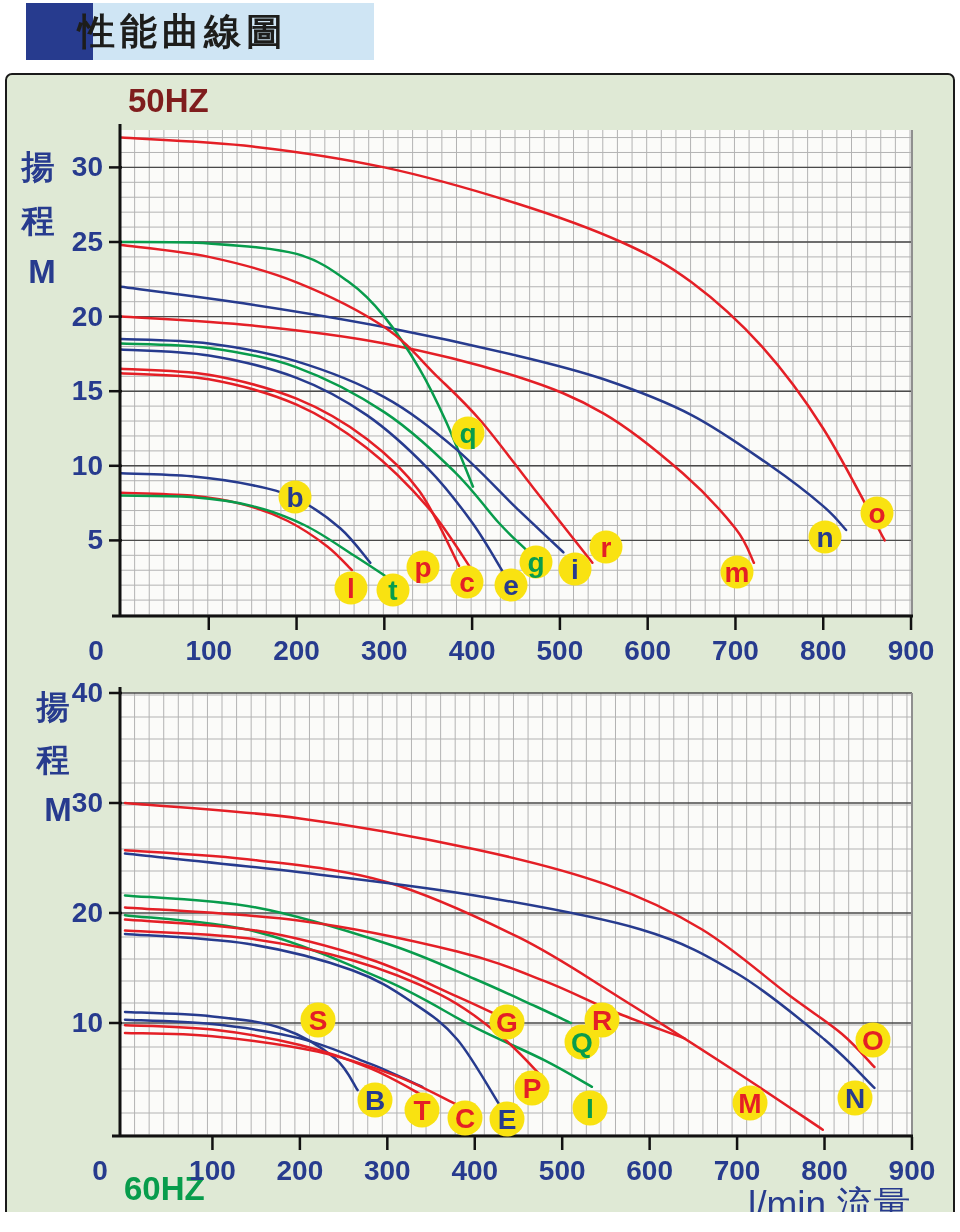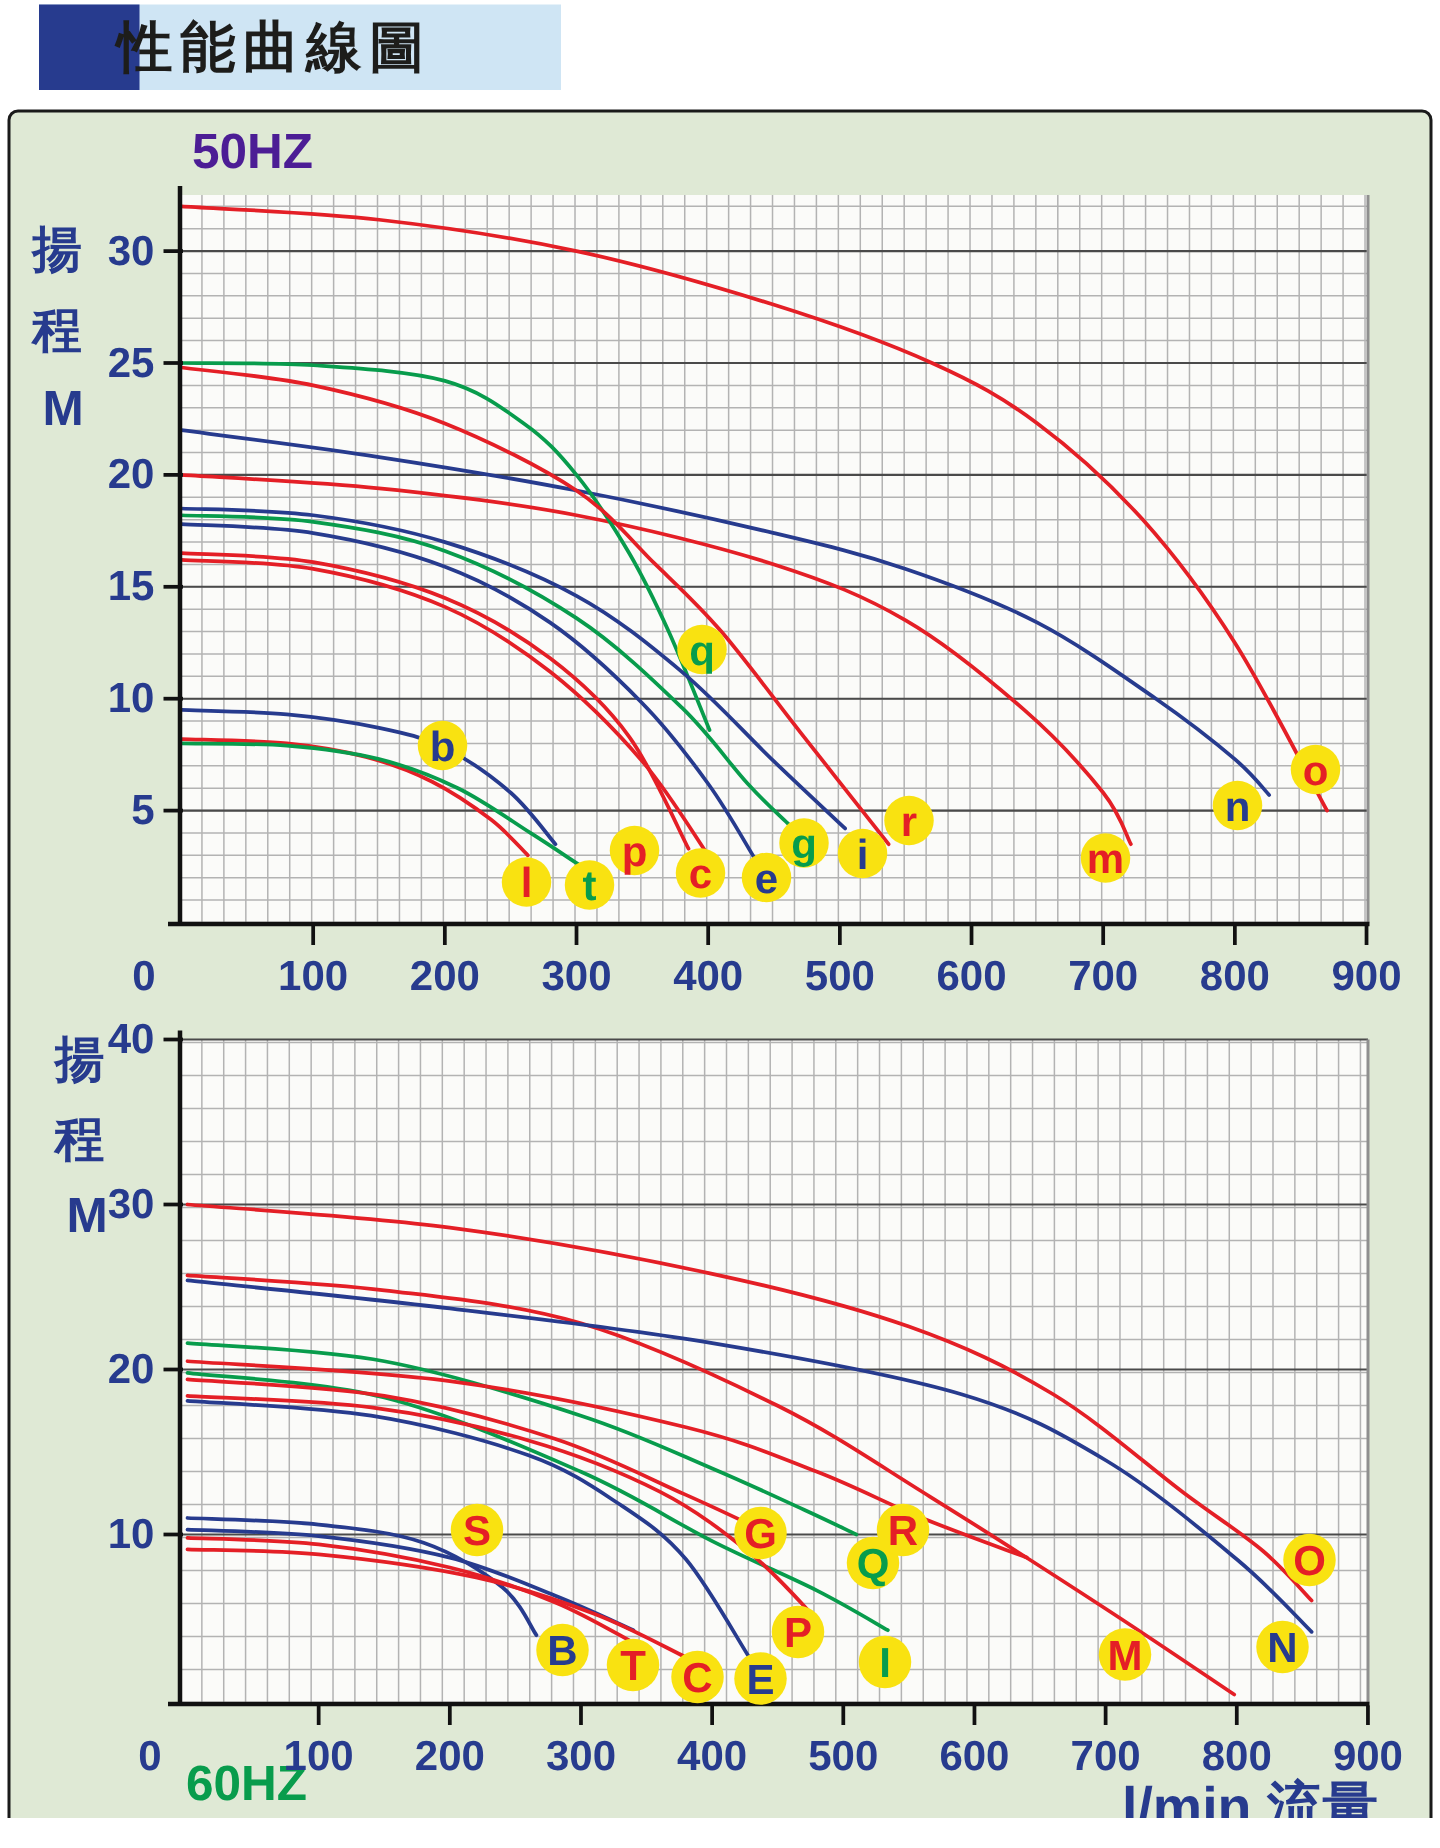--- a/index.html
+++ b/index.html
@@ -4,23 +4,23 @@
 <style>
   html,body{margin:0;padding:0;background:#ffffff;}
   .page{position:relative;width:960px;height:1212px;background:#ffffff;overflow:hidden;
         font-family:"Liberation Sans","DejaVu Sans",sans-serif;}
   .header-strip{position:absolute;left:26px;top:3px;width:348px;height:57px;background:#cfe5f4;}
   .header-square{position:absolute;left:0;top:0;width:67px;height:57px;background:#273b8e;}
   .header-title{position:absolute;left:78px;top:7px;font-size:37px;font-weight:bold;color:#1d1d1b;
                 letter-spacing:5px;white-space:nowrap;}
   .main-box{position:absolute;left:5px;top:73px;width:946px;height:1152px;background:#dfe9d5;
             border:2px solid #1a1a1a;border-radius:7px;}
-  .freq-top{position:absolute;left:128px;top:82px;font-size:33px;font-weight:bold;color:#4c1d95;}
+  .freq-top{position:absolute;left:128px;top:82px;font-size:33px;font-weight:bold;color:#7f1d1d;}
   .freq-bottom{position:absolute;left:124px;top:1170px;font-size:33px;font-weight:bold;color:#089c4c;}
-  .flow-label{position:absolute;left:748px;top:1180px;font-size:37px;font-weight:bold;color:#273b8e;}
+  .flow-label{position:absolute;left:748px;top:1180px;font-size:37px;font-weight:normal;color:#273b8e;}
   .cjk-y{position:absolute;font-size:33px;font-weight:bold;color:#273b8e;transform:translate(-50%,-50%);}
   svg{position:absolute;left:0;top:0;}
   text{font-family:"Liberation Sans","DejaVu Sans",sans-serif;}
 </style>
 </head>
 <body>
 
 <div class="page">
   <div class="header-strip">
     <div class="header-square"></div>

